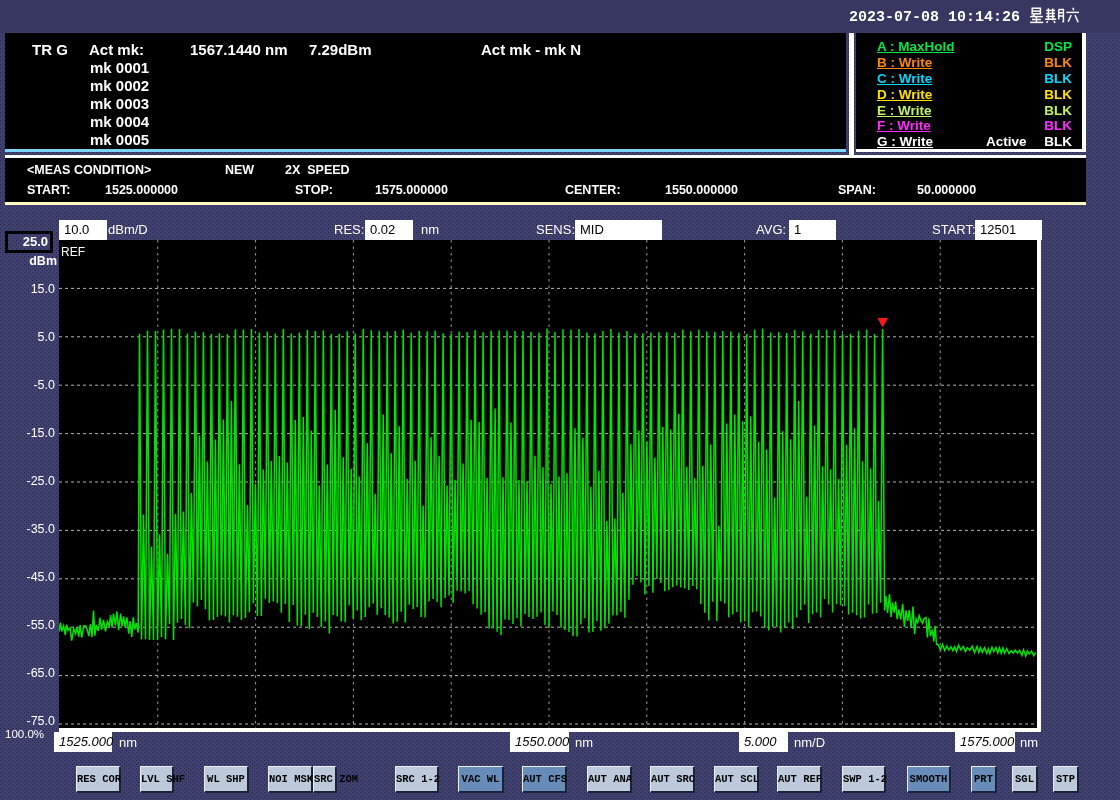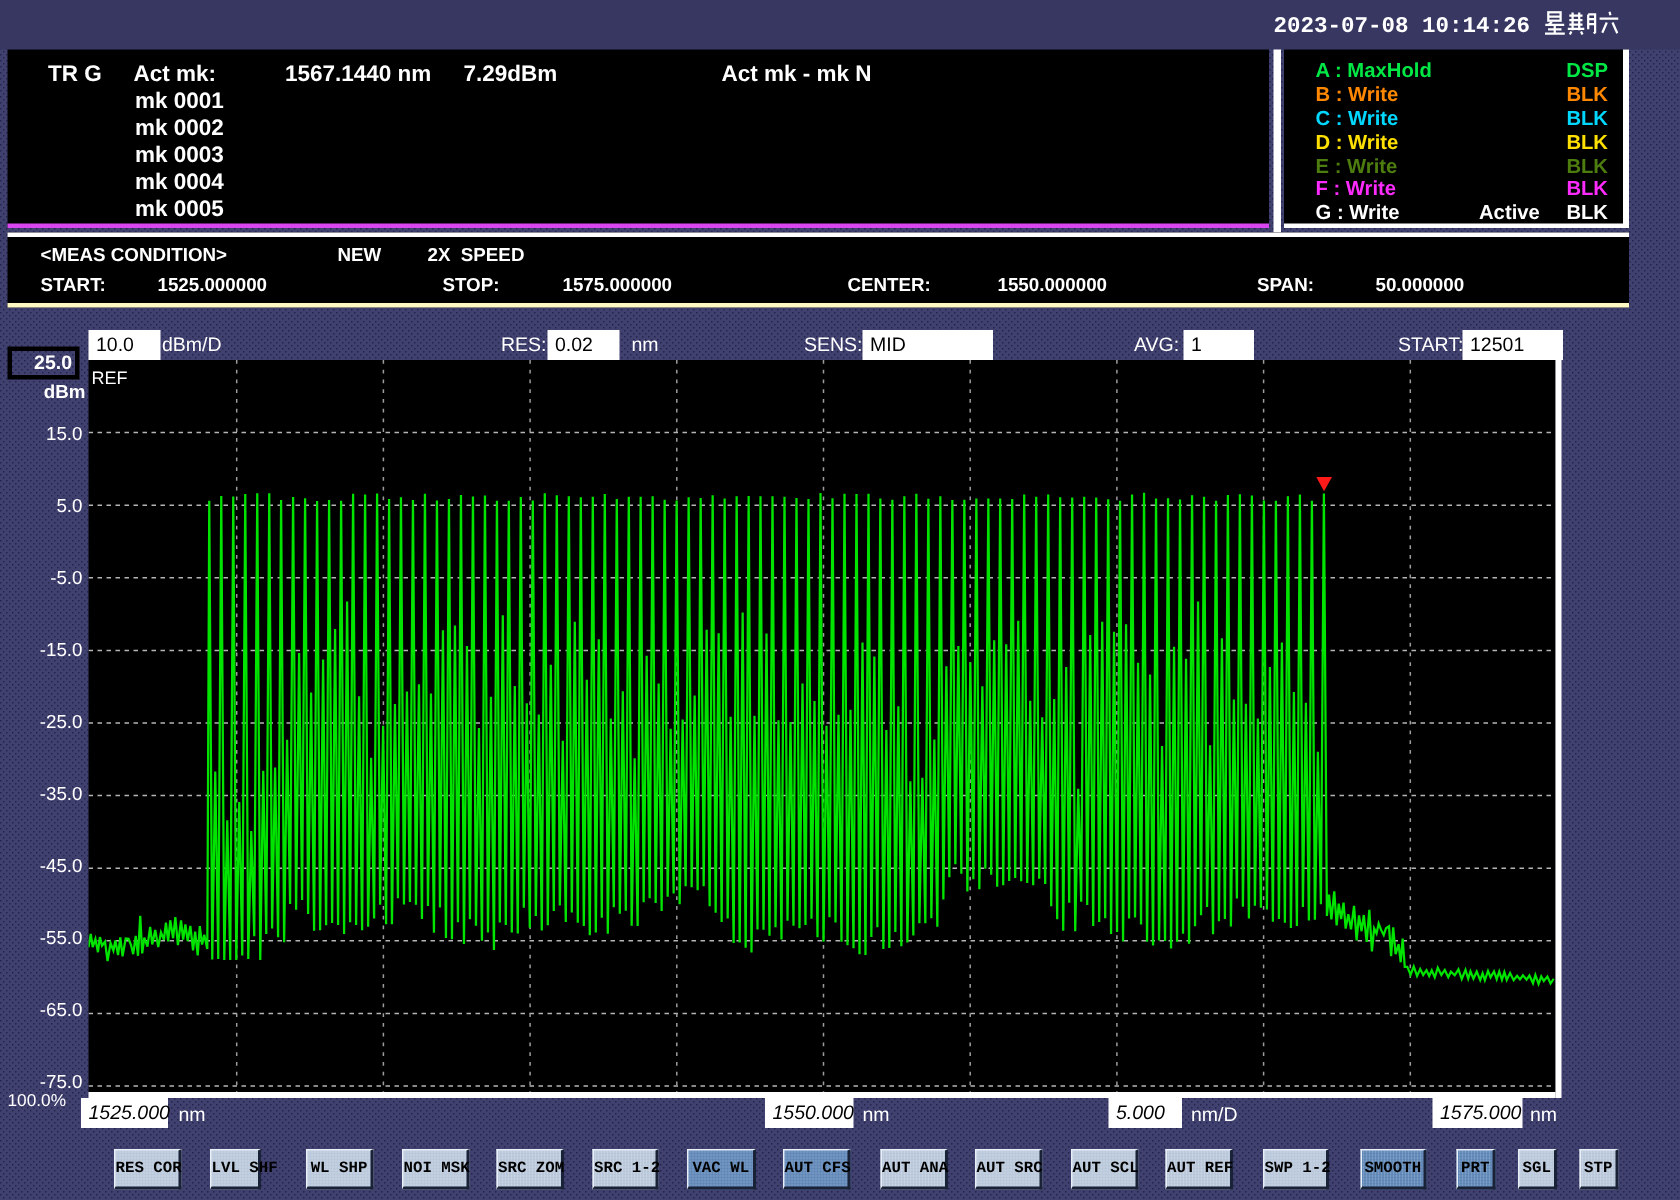--- a/index.html
+++ b/index.html
@@ -3,25 +3,25 @@
 <style>
 * { margin:0; padding:0; box-sizing:border-box; }
 html,body { width:1120px; height:800px; overflow:hidden; }
 body {
   position:relative;
   font-family:"Liberation Sans", sans-serif;
   background-color:#414170;
 }
 .abs { position:absolute; }
 .date { position:absolute; left:849px; top:7px; color:#fff; font-family:"Liberation Mono", monospace; font-size:15px; font-weight:bold; letter-spacing:0px; white-space:nowrap; }
-.panelL { position:absolute; left:5px; top:33px; width:841px; height:119px; background:#000; border-bottom:3px solid #d946ef; color:#fff; font-weight:bold; font-size:15px; }
+.panelL { position:absolute; left:5px; top:33px; width:841px; height:119px; background:#000; border-bottom:3px solid #7dd3fc; color:#fff; font-weight:bold; font-size:15px; }
 .pdiv { position:absolute; left:849px; top:33px; width:5px; height:122px; background:#fff; }
 .panelR { position:absolute; left:856px; top:33px; width:230px; height:119px; background:#000; border-right:4px solid #fff; border-bottom:3px solid #fff; font-weight:bold; font-size:13.5px; padding-top:6px; }
 .trrow { position:relative; height:15.9px; line-height:15.9px; }
-.trl { position:absolute; left:21px; }
+.trl { position:absolute; left:21px;text-decoration:underline; }
 .trs { position:absolute; right:10px; }
 .active { position:absolute; left:130px; color:#fff; }
 .meas { position:absolute; left:5px; top:155px; width:1081px; height:50px; background:#000; border-top:3px solid #fff; border-bottom:3px solid #fef9c3; color:#fff; font-weight:bold; font-size:12.5px; }
 .inbox { position:absolute; top:220px; height:20px; background:#fff; color:#000; font-size:13px; line-height:19px; padding-left:5px; }
 .slab { position:absolute; top:222px; color:#fff; font-size:13px; font-weight:normal; }
 .refbox { position:absolute; left:5px; top:231px; width:48px; height:22px; border:3px solid #000; color:#fff; font-size:13px; font-weight:bold; text-align:right; line-height:16px; padding-right:2px; }
 .ylab { position:absolute; left:0px; width:55px; text-align:right; color:#fff; font-size:12.5px; }
 .plot { position:absolute; left:59px; top:240px; width:978px; height:488px; background:#000; }
 .pbr { position:absolute; left:1037px; top:240px; width:4px; height:492px; background:#fff; }
 .pbb { position:absolute; left:59px; top:728px; width:978px; height:4px; background:#fff; }
@@ -89,21 +89,21 @@
       <span class="trs">BLK</span>
     </div>
 <div class="trrow" style="color:#00d8ff">
       <span class="trl">C : Write</span>
       <span class="trs">BLK</span>
     </div>
 <div class="trrow" style="color:#ffe000">
       <span class="trl">D : Write</span>
       <span class="trs">BLK</span>
     </div>
-<div class="trrow" style="color:#4d7c0f">
+<div class="trrow" style="color:#bef264">
       <span class="trl">E : Write</span>
       <span class="trs">BLK</span>
     </div>
 <div class="trrow" style="color:#ff2bff">
       <span class="trl">F : Write</span>
       <span class="trs">BLK</span>
     </div>
 <div class="trrow" style="color:#ffffff">
       <span class="trl">G : Write</span>
       <span class="active">Active</span>
@@ -188,21 +188,21 @@
 <div class="xlab" style="left:575px">nm</div>
 <div class="xbox" style="left:739px;width:49px">5.000</div>
 <div class="xlab" style="left:794px">nm/D</div>
 <div class="xbox" style="left:955px;width:60px">1575.000</div>
 <div class="xlab" style="left:1020px">nm</div>
 
 <div class="btn" style="left:76px;width:45px">RES COR</div>
 <div class="btn" style="left:140px;width:34px">LVL SHF</div>
 <div class="btn" style="left:204px;width:45px">WL SHP</div>
 <div class="btn" style="left:268px;width:45px">NOI MSK</div>
-<div class="btn" style="left:331px;width:45px">SRC ZOM</div>
+<div class="btn" style="left:313px;width:24px">SRC ZOM</div>
 <div class="btn" style="left:395px;width:44px">SRC 1-2</div>
 <div class="btn dark" style="left:458px;width:46px">VAC WL</div>
 <div class="btn dark" style="left:522px;width:45px">AUT CFS</div>
 <div class="btn" style="left:587px;width:45px">AUT ANA</div>
 <div class="btn" style="left:650px;width:45px">AUT SRC</div>
 <div class="btn" style="left:714px;width:45px">AUT SCL</div>
 <div class="btn" style="left:777px;width:45px">AUT REF</div>
 <div class="btn" style="left:842px;width:44px">SWP 1-2</div>
 <div class="btn dark" style="left:907px;width:44px">SMOOTH</div>
 <div class="btn dark" style="left:971px;width:26px">PRT</div>

